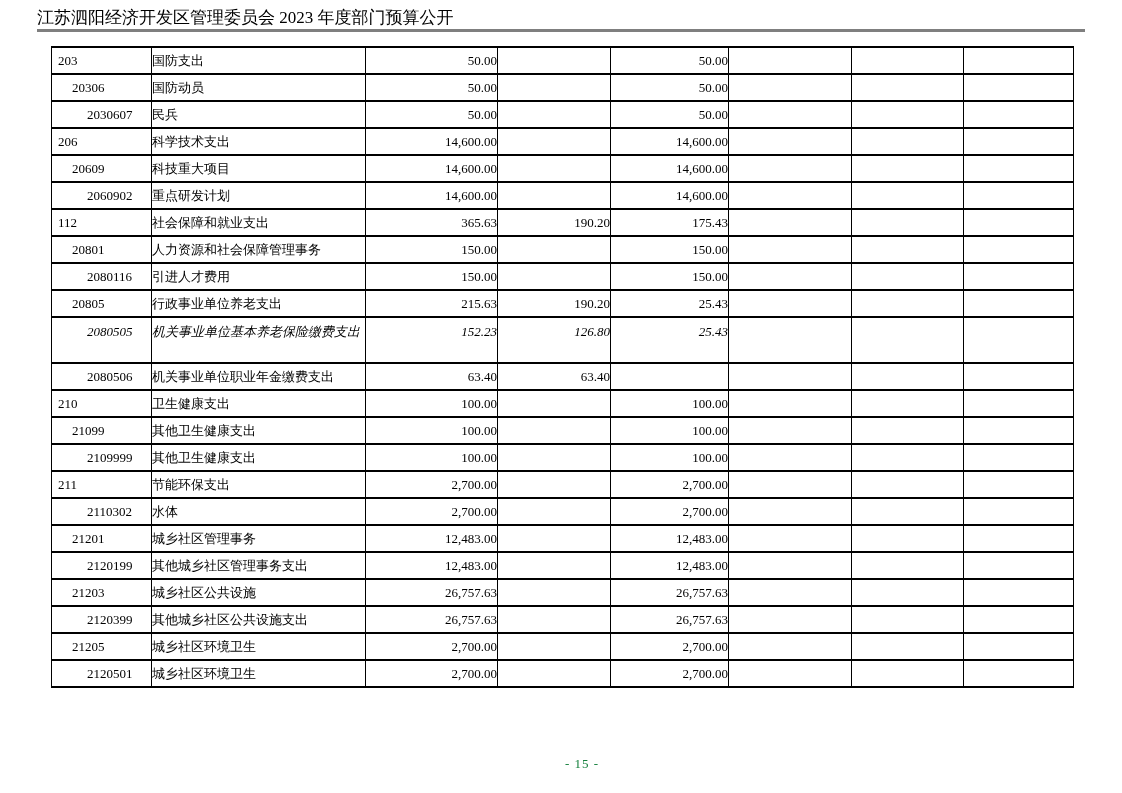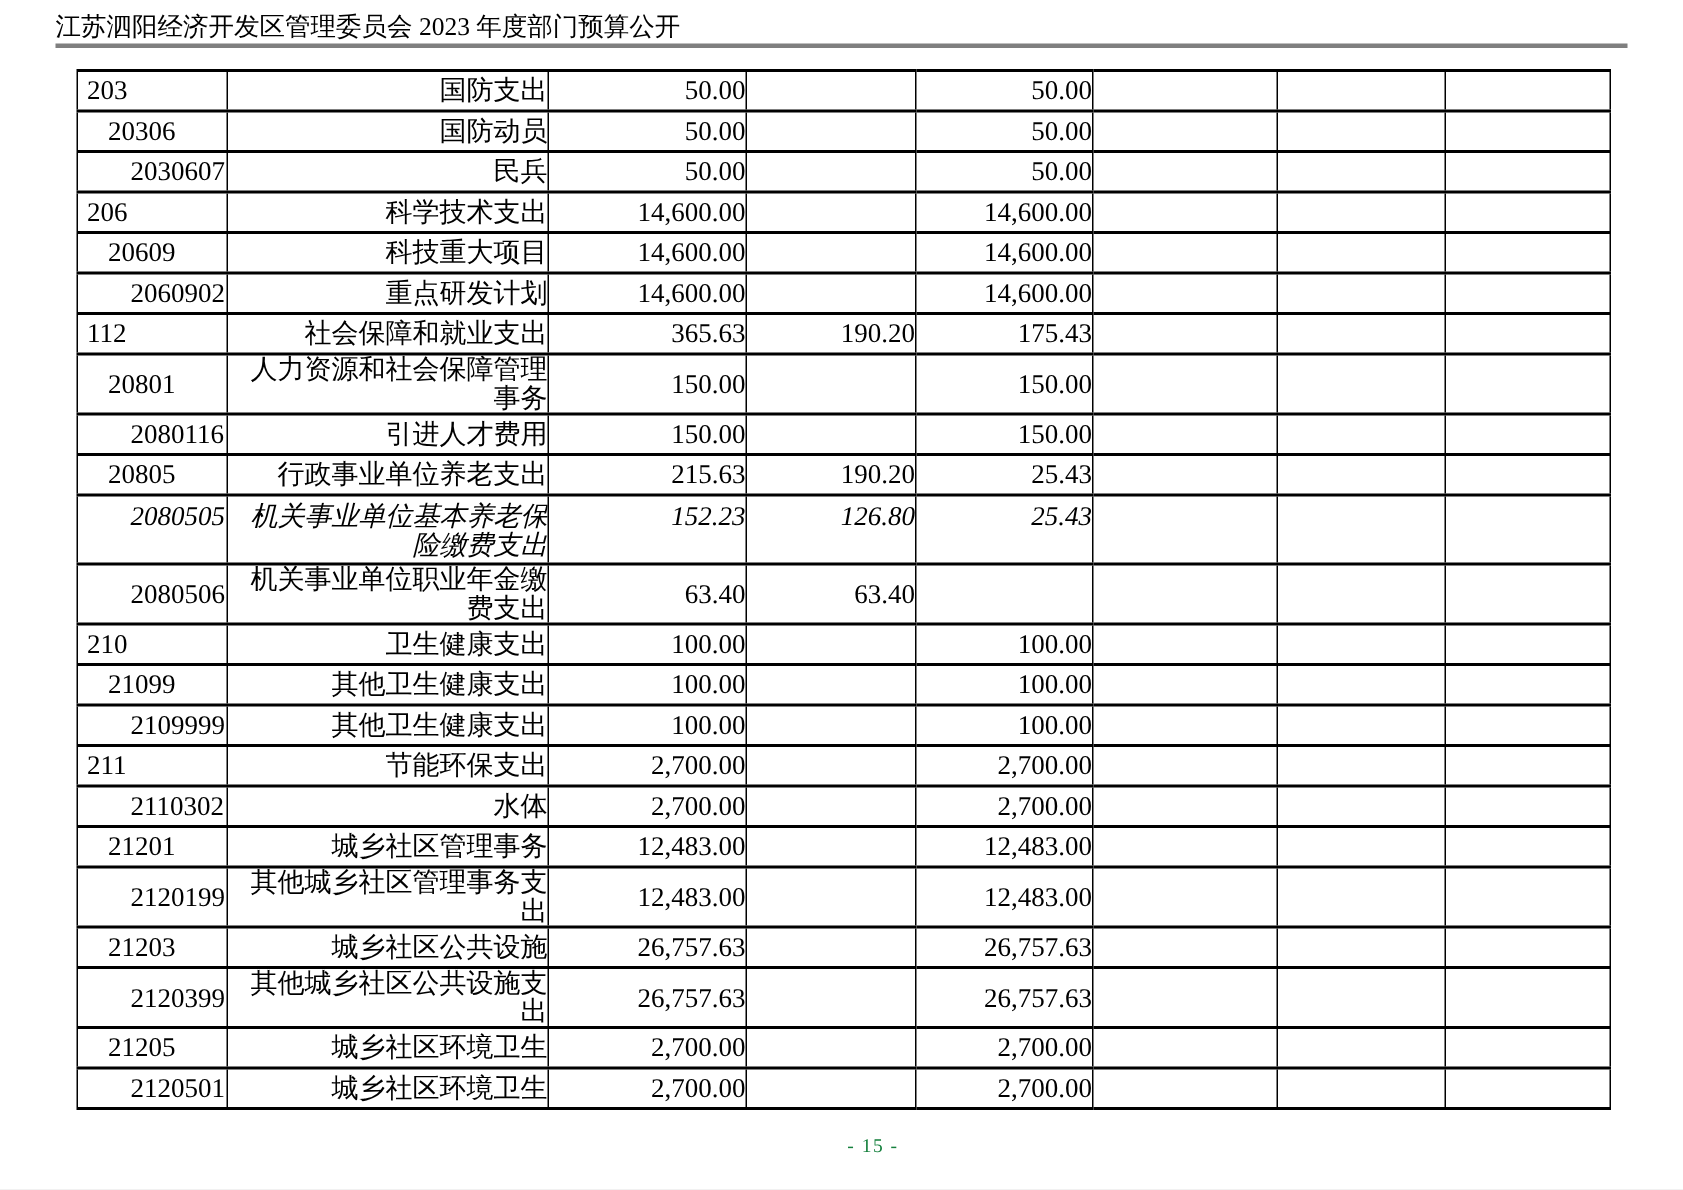--- a/index.html
+++ b/index.html
@@ -29,39 +29,39 @@
     height: 3px;
     background: #7f7f7f;
   }
   table.budget {
     position: absolute;
     left: 51px;
     top: 46px;
     width: 1022px;
     border-collapse: collapse;
     table-layout: fixed;
-    font-size: 18px;
+    font-size: 13px;
   }
   table.budget td {
     border: 1.5px solid #000000;
     border-top-width: 2px;
     border-bottom-width: 2px;
     padding: 0;
     line-height: 19px;
     vertical-align: middle;
     overflow: hidden;
   }
   table.budget tr { height: 27px; }
   table.budget tr.tall { height: 46px; font-style: italic; }
   table.budget tr.tall td { vertical-align: top; padding-top: 4px; }
   td.cell-code { text-align: left; }
   td.cell-code.indent-1 { padding-left: 6px; }
   td.cell-code.indent-2 { padding-left: 20px; }
   td.cell-code.indent-3 { padding-left: 35px; }
-  td.cell-name { text-align: right; padding-left: 4px; padding-right: 2px; word-break: break-all; }
+  td.cell-name { text-align: left; padding-left: 4px; padding-right: 2px; word-break: break-all; }
   td.cell-num { text-align: right; padding-right: 5px; }
   .footer {
     position: absolute;
     left: 0;
     top: 756px;
     width: 100%;
     text-align: center;
     font-size: 13px;
     letter-spacing: 1px;
     color: #15803d;

